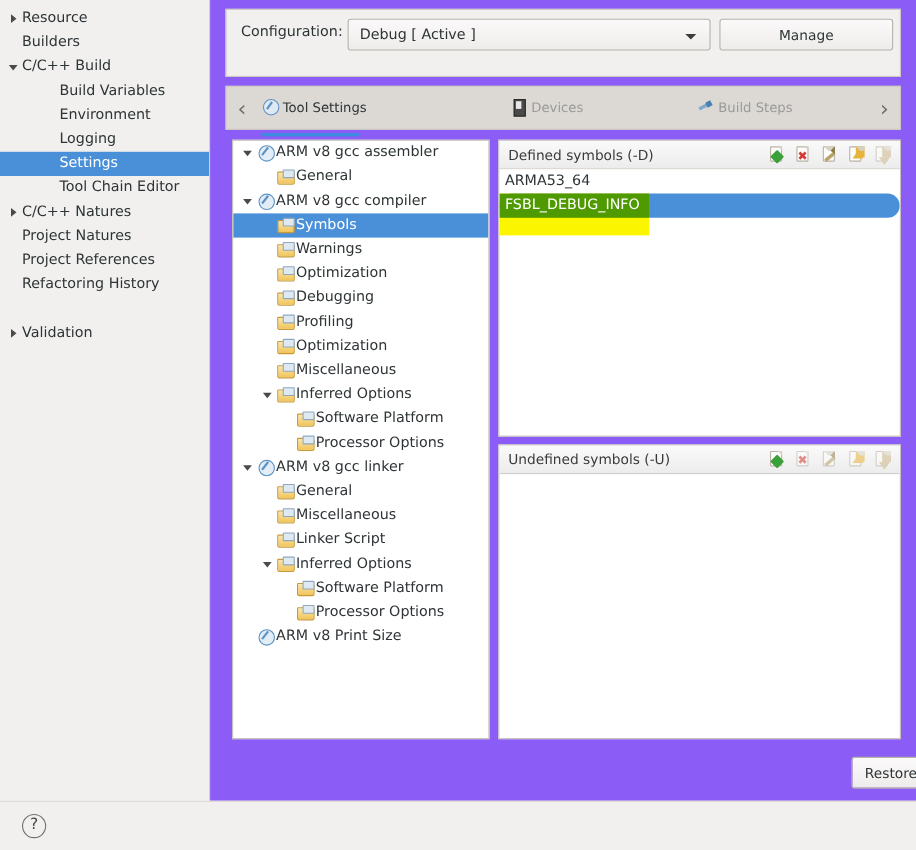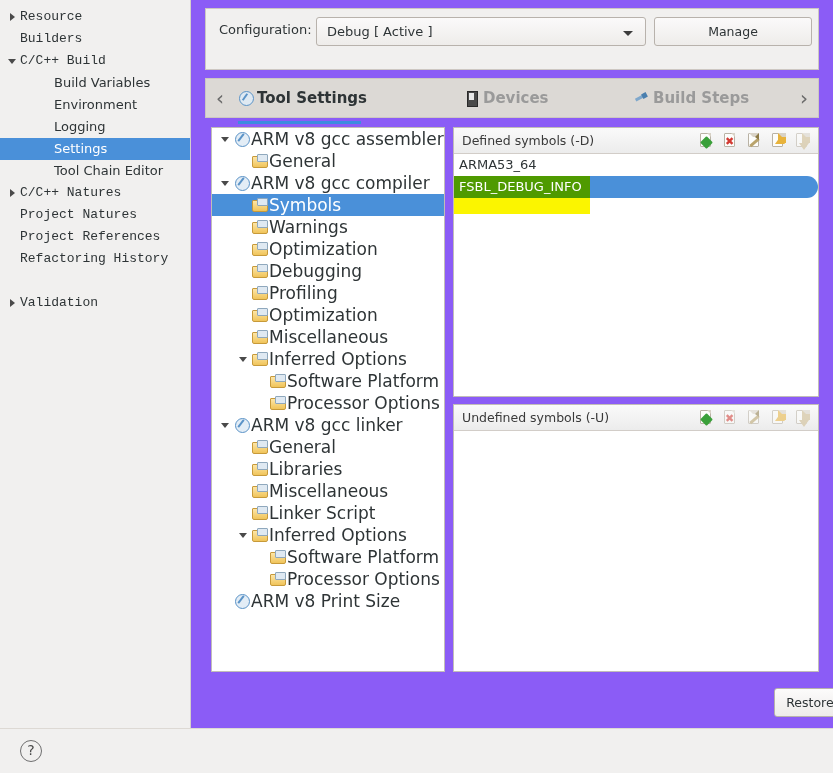--- a/index.html
+++ b/index.html
@@ -48,21 +48,21 @@
     position: absolute; left: 2px; top: 9px;
     border-top: 5px solid #4a4a4a;
     border-left: 4px solid transparent;
     border-right: 4px solid transparent;
   }
   .nav-item .nav-label { display: inline-block; vertical-align: top; }
   .nav-item.selected {
     background: #4a90d9;
   }
   .nav-item.selected .nav-label { color: #ffffff; }
-  .nav-indent-1 { padding-left: 6px; font-family: Liberation Mono, monospace; }
+  .nav-indent-1 { padding-left: 6px; }
   .nav-indent-2 { padding-left: 20px; }
   .nav-indent-2 .nav-label { padding-left: 20px; }
 
   
   #pane-divider {
     position: absolute; left: 190px; top: 0; width: 1px; height: 728px;
     background: #d4d0cb;
   }
 
   
@@ -118,22 +118,22 @@
   .tab-scroll-arrow {
     position: absolute; top: 0; width: 28px; height: 38px;
     color: #6b6b6b; font-size: 20px;
     text-align: center; line-height: 38px;
   }
   #tab-scroll-left { left: 0; }
   #tab-scroll-right { right: 0; }
   .tab {
     position: absolute; top: 0; height: 48px;
     line-height: 38px;
-    font-size: 15px;
-    font-weight: bold;
+    font-size: 12px;
+    font-weight: normal;
     white-space: nowrap;
   }
   #tab-tool-settings { left: 32px; color: #2e3436; }
   #tab-tool-settings .tab-underline {
     position: absolute; left: 0; right: 6px; bottom: 3px; height: 3px;
     background: #3c8ce0;
   }
   #tab-devices { left: 258px; color: #9a9a9a; }
   #tab-build-steps { left: 428px; color: #9a9a9a; }
   .tab-icon {
@@ -183,21 +183,21 @@
     position: absolute; left: 20px; top: 127px; width: 234px; height: 545px;
     background: #ffffff;
     border: 1px solid #c2bdb8;
     overflow: hidden;
   }
   .tool-item {
     position: relative;
     height: 22px;
     line-height: 22px;
     white-space: nowrap;
-    font-size: 17px;
+    font-size: 13px;
     color: #2e3436;
     text-decoration: underline;
   }
   .tool-item.selected { background: #4a90d9; }
   .tool-item.selected .tool-label { color: #ffffff; }
   .tool-twisty {
     position: absolute; top: 0; width: 12px; height: 22px;
   }
   .tool-twisty::before {
     content: "";
@@ -517,24 +517,20 @@
           <span class="tool-twisty" style="left: 8px;"></span>
           <span class="tool-icon icon-tool-disc" style="left: 22px;"></span>
           <span class="tool-label" style="left: 39px;">ARM v8 gcc linker</span>
         </div>
         <div class="tool-item">
           <span class="tool-icon icon-option-folder" style="left: 40px;"></span>
           <span class="tool-label" style="left: 57px;">General</span>
         </div>
         <div class="tool-item">
           <span class="tool-icon icon-option-folder" style="left: 40px;"></span>
-          <span class="tool-label" style="left: 57px;">Libraries</span>
-        </div>
-        <div class="tool-item">
-          <span class="tool-icon icon-option-folder" style="left: 40px;"></span>
           <span class="tool-label" style="left: 57px;">Miscellaneous</span>
         </div>
         <div class="tool-item">
           <span class="tool-icon icon-option-folder" style="left: 40px;"></span>
           <span class="tool-label" style="left: 57px;">Linker Script</span>
         </div>
         <div class="tool-item">
           <span class="tool-twisty" style="left: 26px;"></span>
           <span class="tool-icon icon-option-folder" style="left: 40px;"></span>
           <span class="tool-label" style="left: 57px;">Inferred Options</span>

